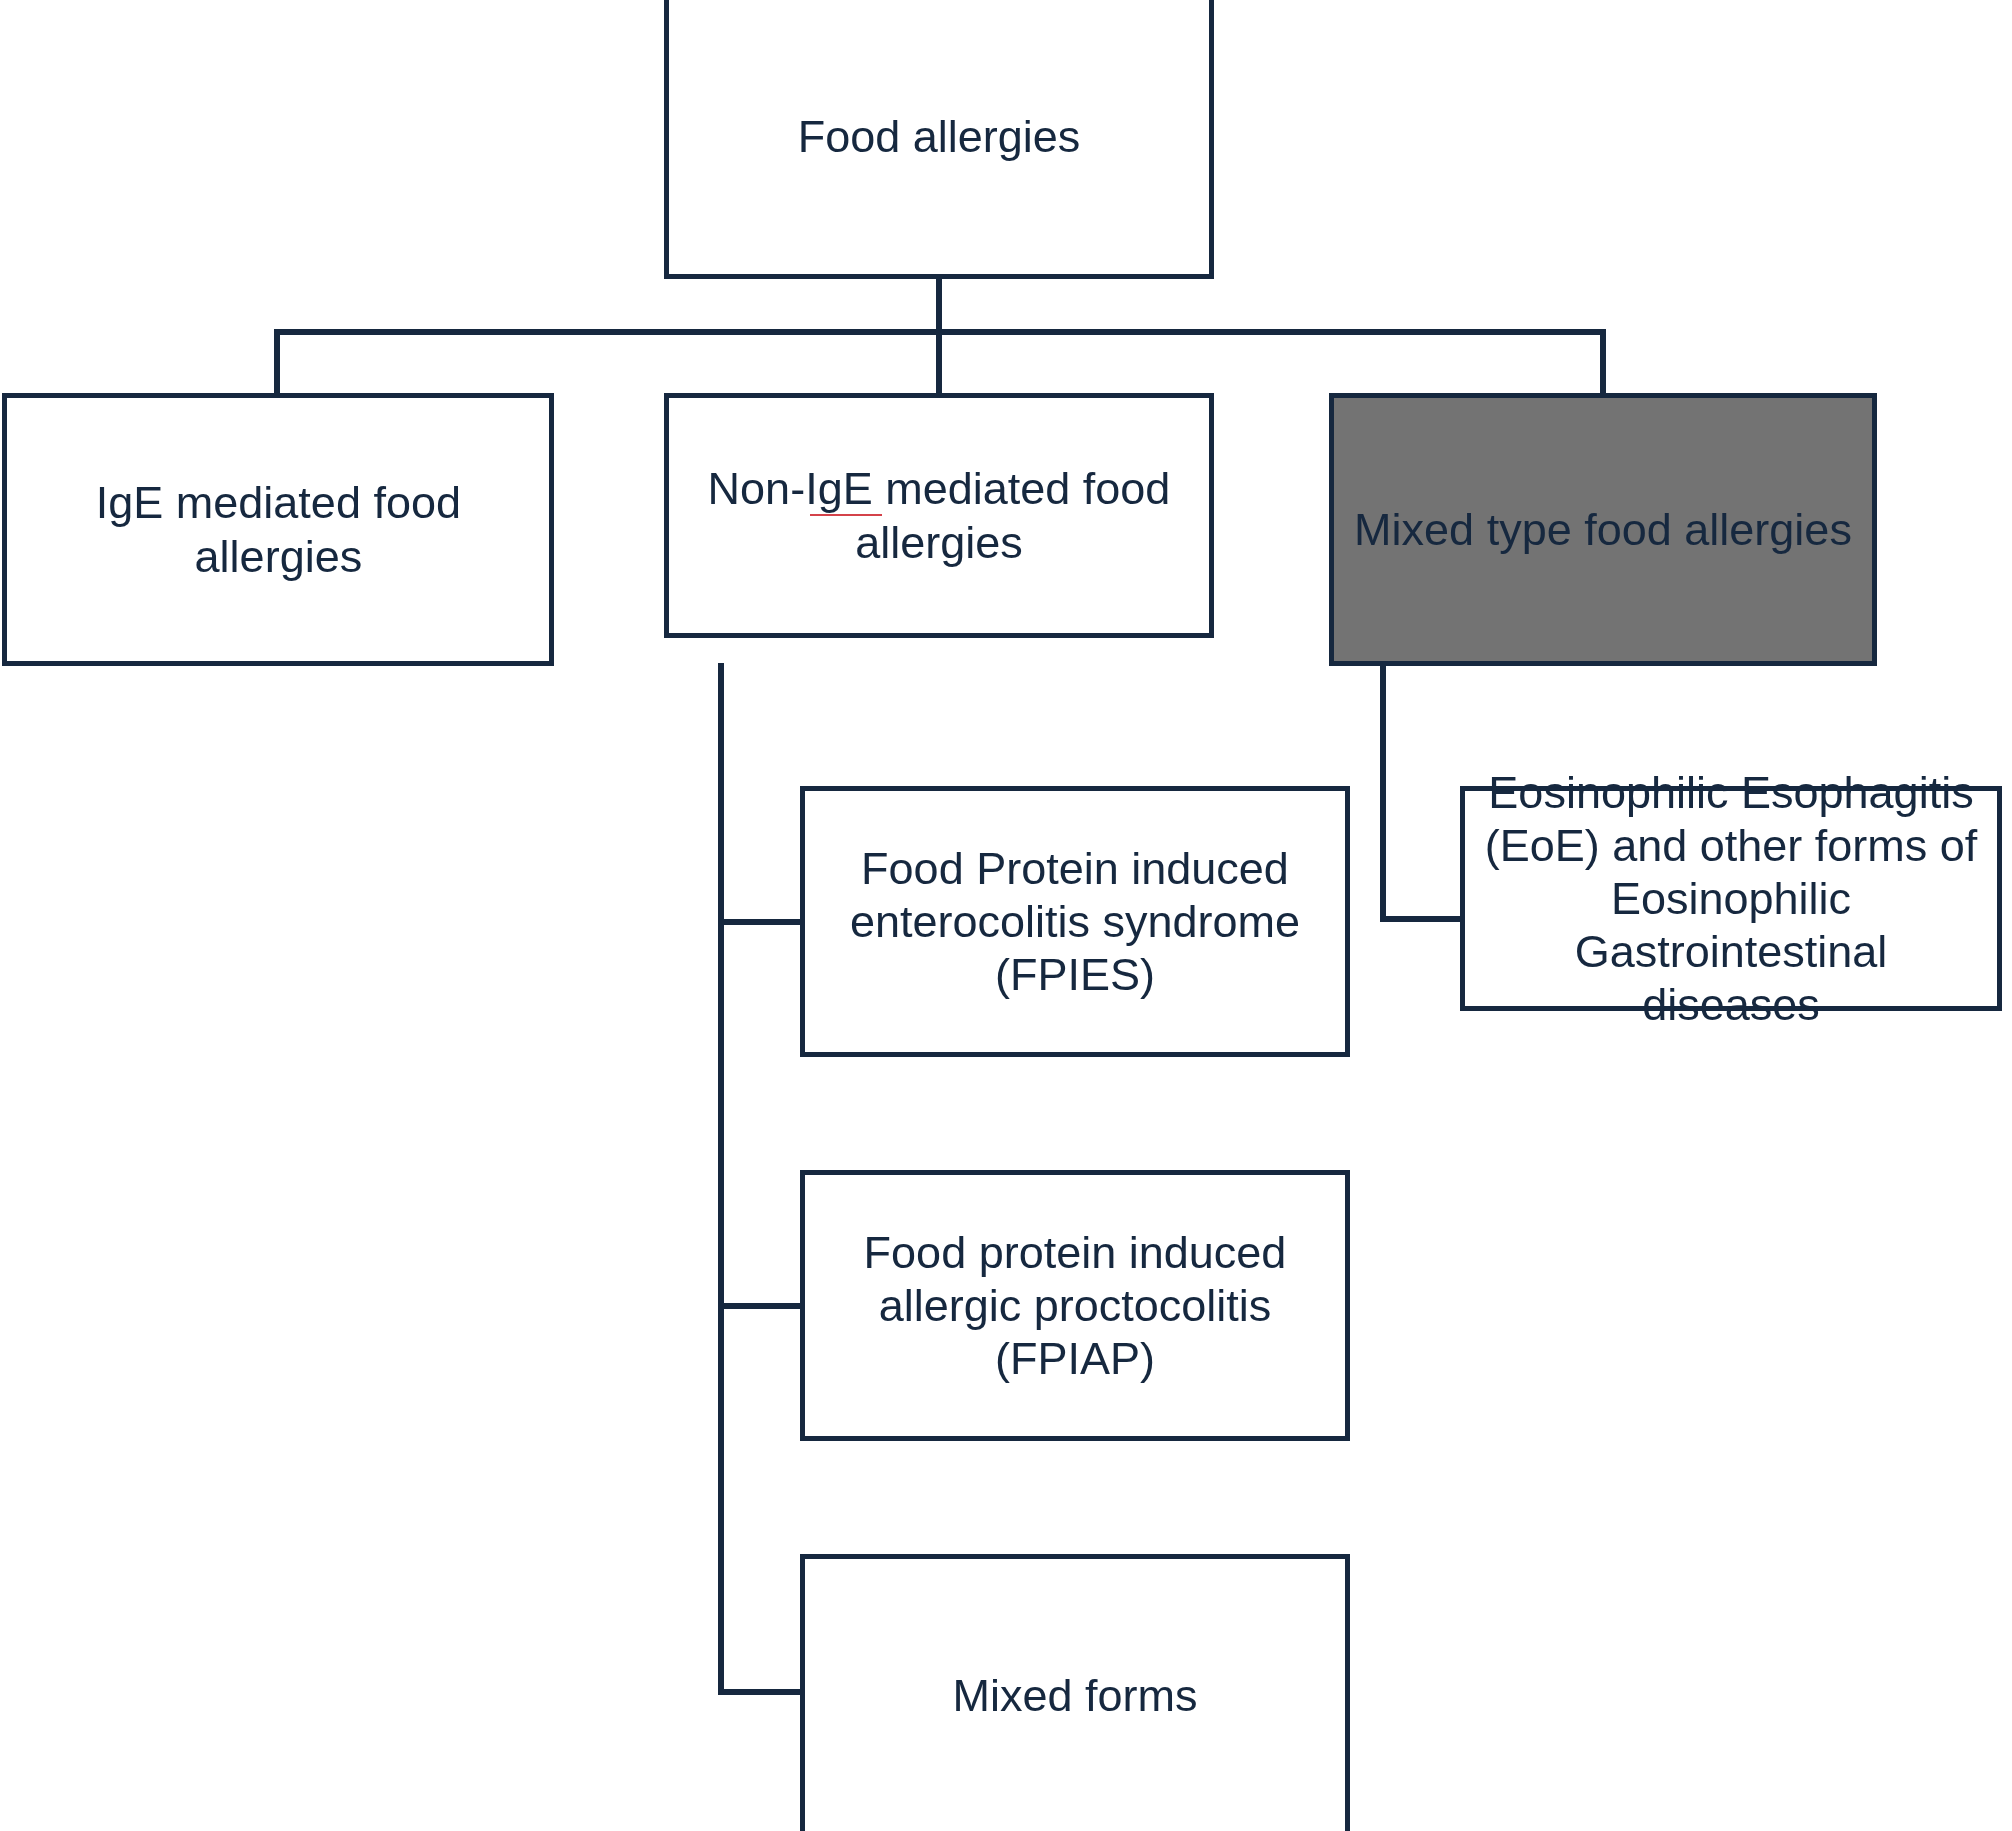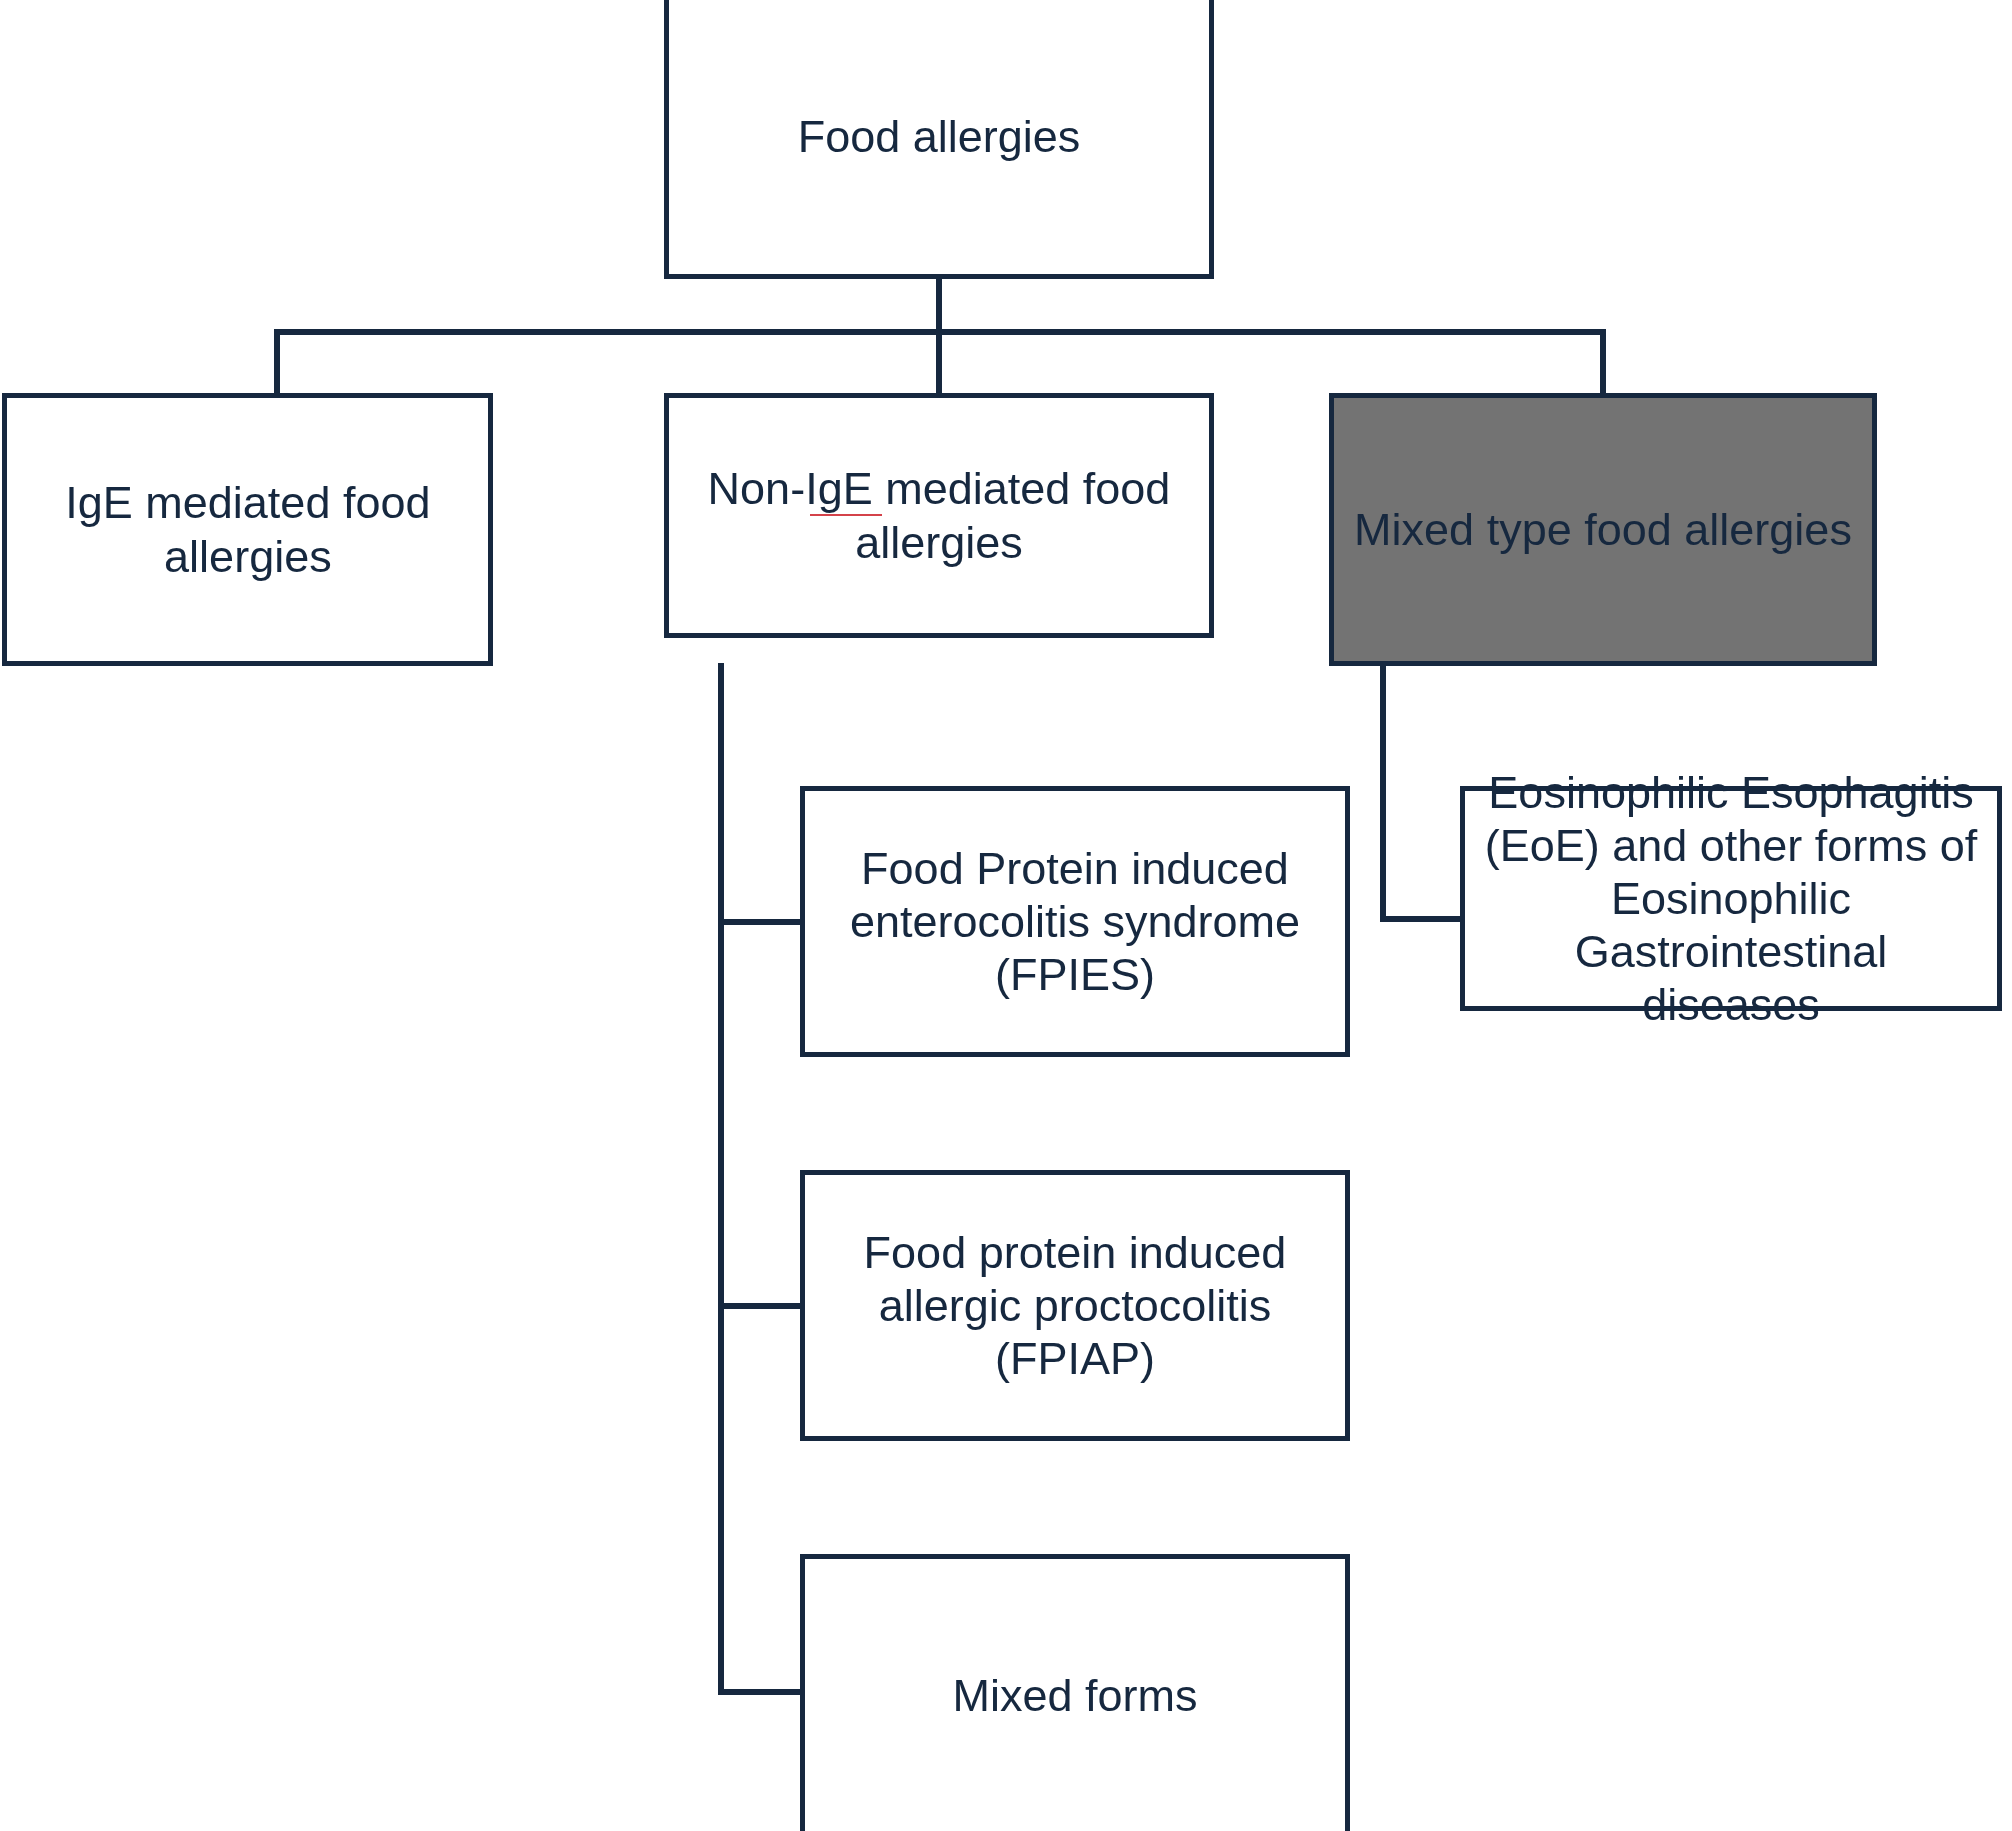--- a/index.html
+++ b/index.html
@@ -35,21 +35,21 @@
     z-index: 2;
   }
   .node .label {
     display: block;
     width: 100%;
     white-space: pre-line;
   }
 
   
   #node-root        { left: 664px;  top: -6.3px;   width: 550px; height: 285px; }
-  #node-ige         { left: 2.4px;    top: 393px;  width: 491px; height: 273px; }
+  #node-ige         { left: 2.4px;    top: 393px;  width: 552px; height: 273px; }
   #node-nonige      { left: 664px;  top: 393px;  width: 550px; height: 245px; }
   #node-mixed       { left: 1329px; top: 393px;  width: 548px; height: 273px; }
   #node-fpies       { left: 800px; top: 786px; width: 550px; height: 271px; }
   #node-fpiap       { left: 800px; top: 1170px; width: 550px; height: 271px; }
   #node-other       { left: 800px; top: 1554px; width: 550px; height: 283px; }
   #node-eoe         { left: 1460px; top: 786px; width: 542px; height: 225px; }
 
   
   .conn {
     position: absolute;

